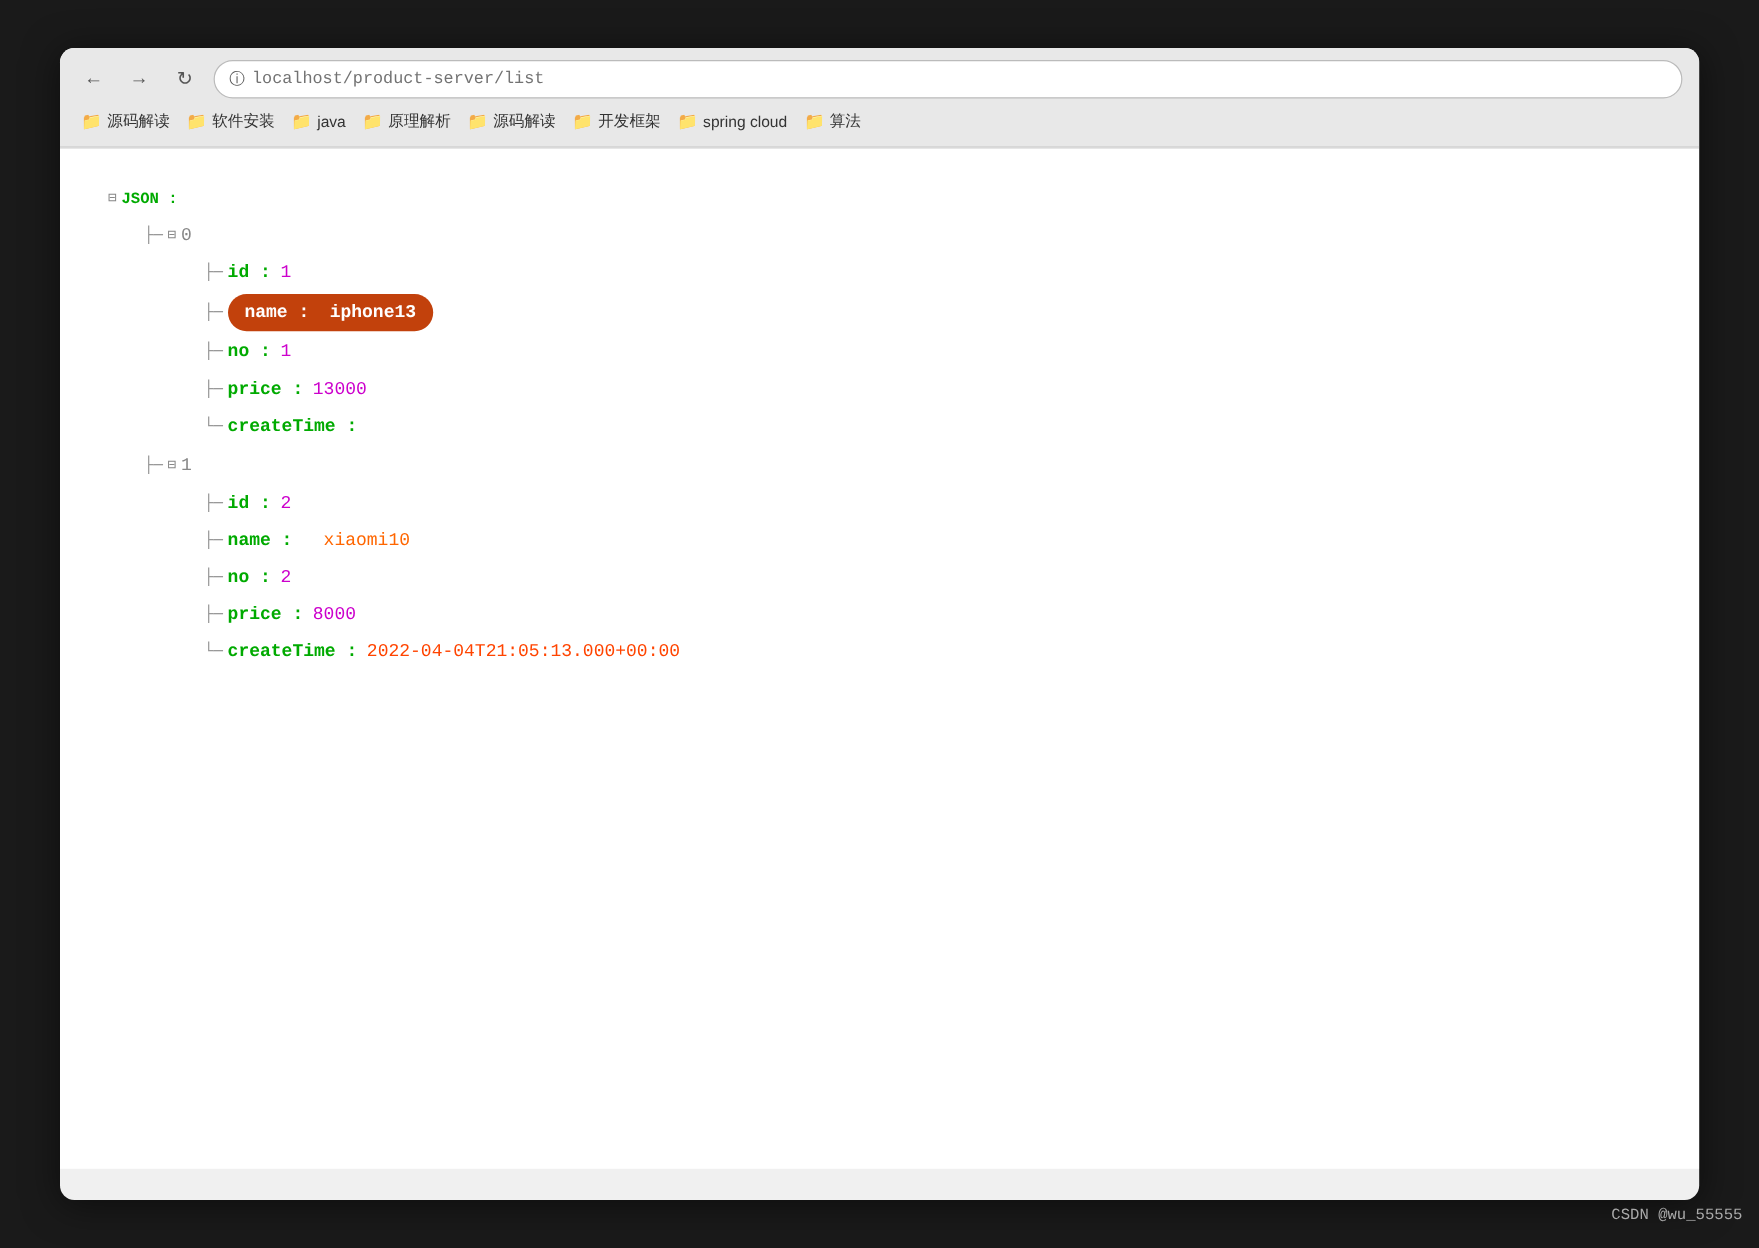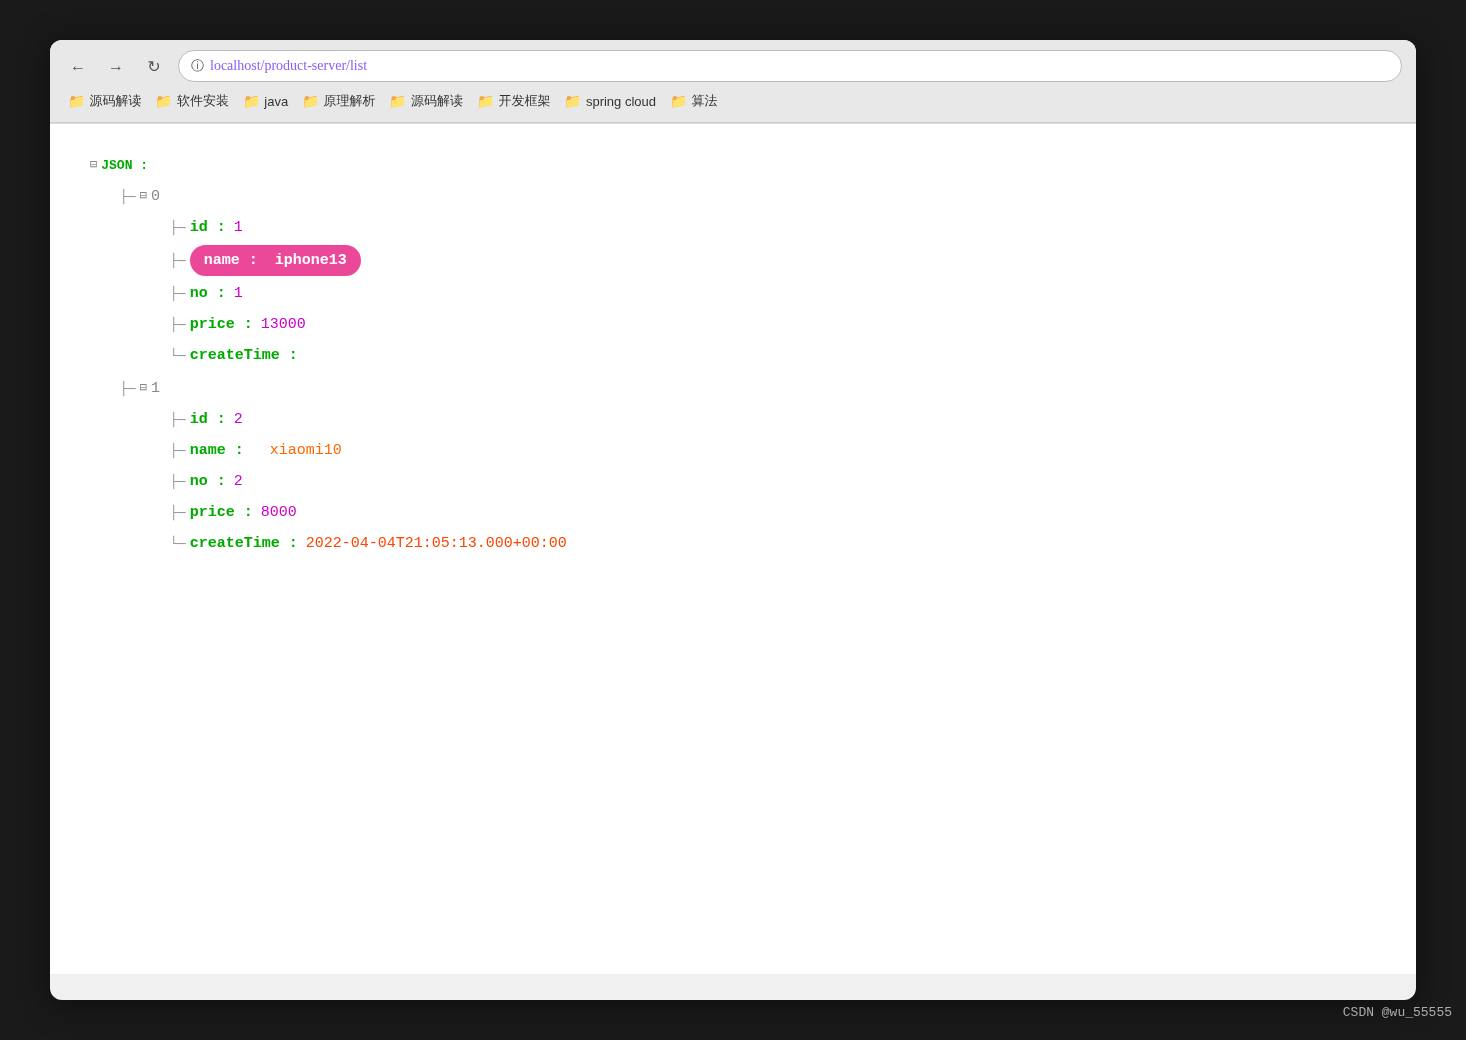--- a/index.html
+++ b/index.html
@@ -52,22 +52,22 @@
       align-items: center;
       padding: 0 12px;
       gap: 6px;
     }
     .address-bar .lock-icon {
       color: #555;
       font-size: 13px;
     }
     .address-bar .url-text {
       font-size: 14px;
-      color: #8b5cf6;
-      font-family: Liberation Serif, serif;
+      color: #737373;
+      font-family: Liberation Mono, monospace;
     }
     .bookmarks-bar {
       display: flex;
       align-items: center;
       gap: 6px;
       flex-wrap: nowrap;
       overflow: hidden;
     }
     .bookmark-item {
       display: flex;
@@ -131,21 +131,21 @@
       color: #888;
       font-size: 15px;
     }
     .expand-icon {
       color: #888;
       margin-right: 4px;
       font-size: 12px;
       cursor: pointer;
     }
     .highlighted-name {
-      background: #ec4899;
+      background: #c2410c;
       color: white;
       border-radius: 20px;
       padding: 2px 14px;
       font-weight: bold;
     }
     .highlighted-name .key-label {
       color: white;
     }
     .row-indent-1 { padding-left: 30px; }
     .row-indent-2 { padding-left: 80px; }

